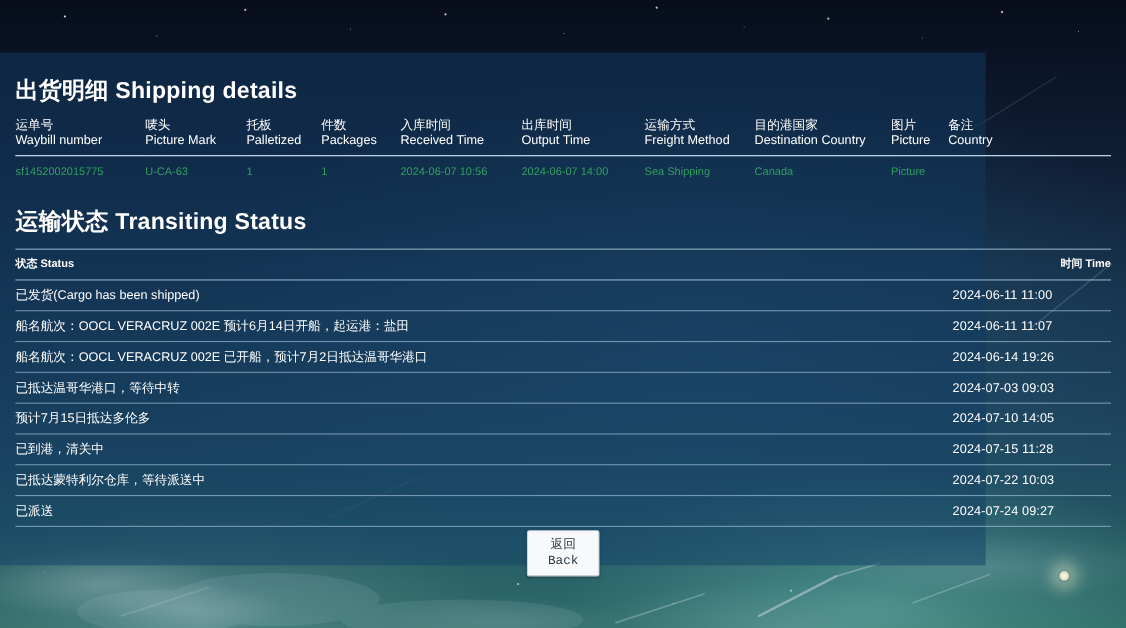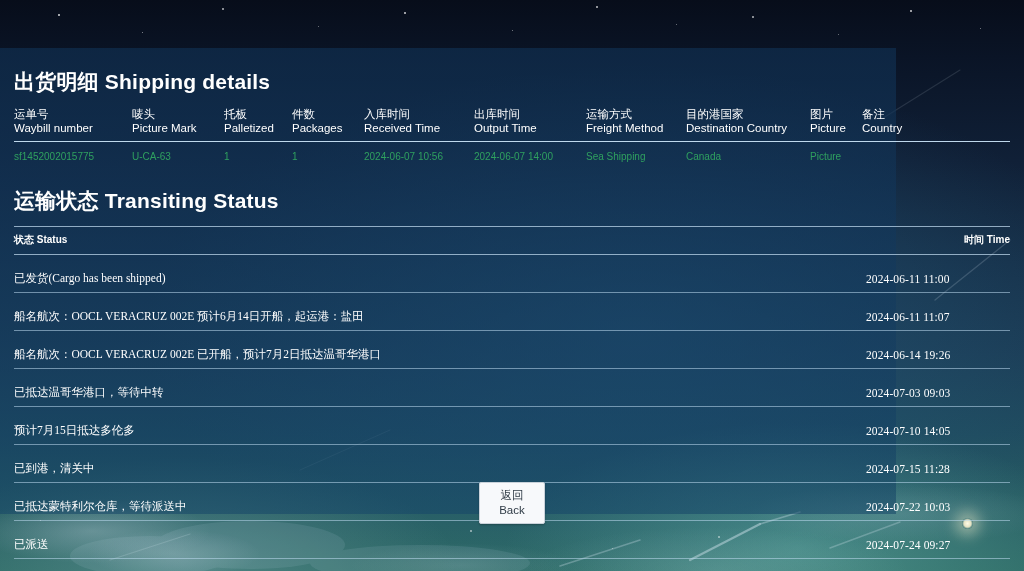--- a/index.html
+++ b/index.html
@@ -152,41 +152,41 @@
     font-size: 10px;
     font-weight: bold;
     padding: 6px 0 7px 0;
     border-top: 1px solid rgba(200,225,245,0.70);
     border-bottom: 1px solid rgba(200,225,245,0.70);
   }
   .status-table th.time-col { text-align: right; padding-left: 32px; }
   .status-table td {
     color: #ffffff;
     font-size: 11.5px;
-    padding: 16px 0 6px 0;
+    padding: 6px 0 6px 0;
     height: 13px;
     border-bottom: 1px solid rgba(190,218,240,0.55);
     white-space: nowrap;
-    font-family: Liberation Serif, serif;
   }
   .status-table td.time-cell {
     padding-left: 32px;
     letter-spacing: 0.1px;
   }
   .st-status-col { width: 820px; }
   .st-time-col   { width: 176px; }
 
   
   #back-wrap {
     position: absolute;
     left: 0;
     top: 482px;
     width: 1024px;
     display: flex;
     justify-content: center;
+    font-family: Liberation Mono, monospace;
   }
   #back-button {
     width: 64px;
     height: 40px;
     background: #f7f9fb;
     border: 1px solid #c9d2da;
     border-radius: 2px;
     display: flex;
     flex-direction: column;
     align-items: center;

